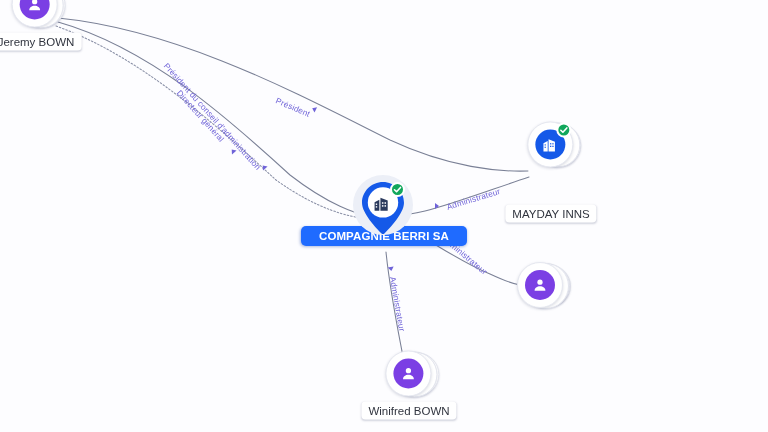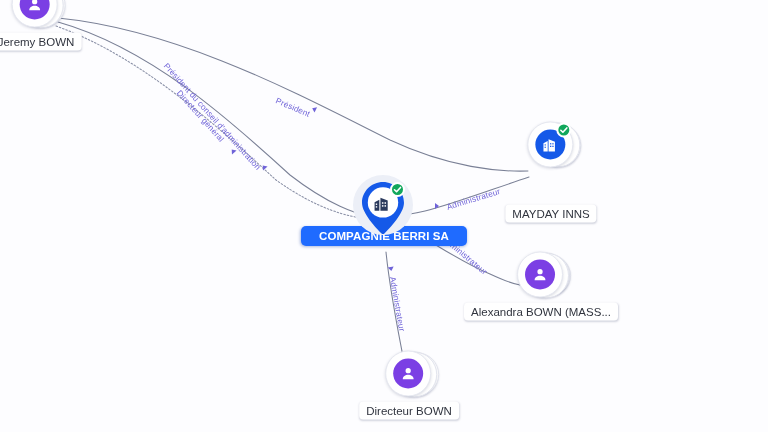--- a/index.html
+++ b/index.html
@@ -265,32 +265,31 @@
       <div class="stack" style="left:6px; top:1px; width:44px; height:44px;"></div>
       <div class="halo">
         <div class="avatar person">
           <svg width="18" height="18" viewBox="0 0 24 24" fill="#ffffff">
             <circle cx="12" cy="8.2" r="3.5"></circle>
             <path d="M4.8 19.5c0-3.7 3.3-5.8 7.2-5.8s7.2 2.1 7.2 5.8z"></path>
           </svg>
         </div>
       </div>
     </div>
-    <div class="node-label">Alexandra BOWN (MASS...</div>
   </div>
 
   <div class="node" style="left:409px; top:385px;">
     <div class="node-art">
       <div class="stack" style="left:10px; top:2px; width:42px; height:42px;"></div>
       <div class="stack" style="left:6px; top:1px; width:44px; height:44px;"></div>
       <div class="halo">
         <div class="avatar person">
           <svg width="18" height="18" viewBox="0 0 24 24" fill="#ffffff">
             <circle cx="12" cy="8.2" r="3.5"></circle>
             <path d="M4.8 19.5c0-3.7 3.3-5.8 7.2-5.8s7.2 2.1 7.2 5.8z"></path>
           </svg>
         </div>
       </div>
     </div>
-    <div class="node-label">Directeur BOWN</div>
+    <div class="node-label">Winifred BOWN</div>
   </div>
 
 </div>
 
 </body></html>

